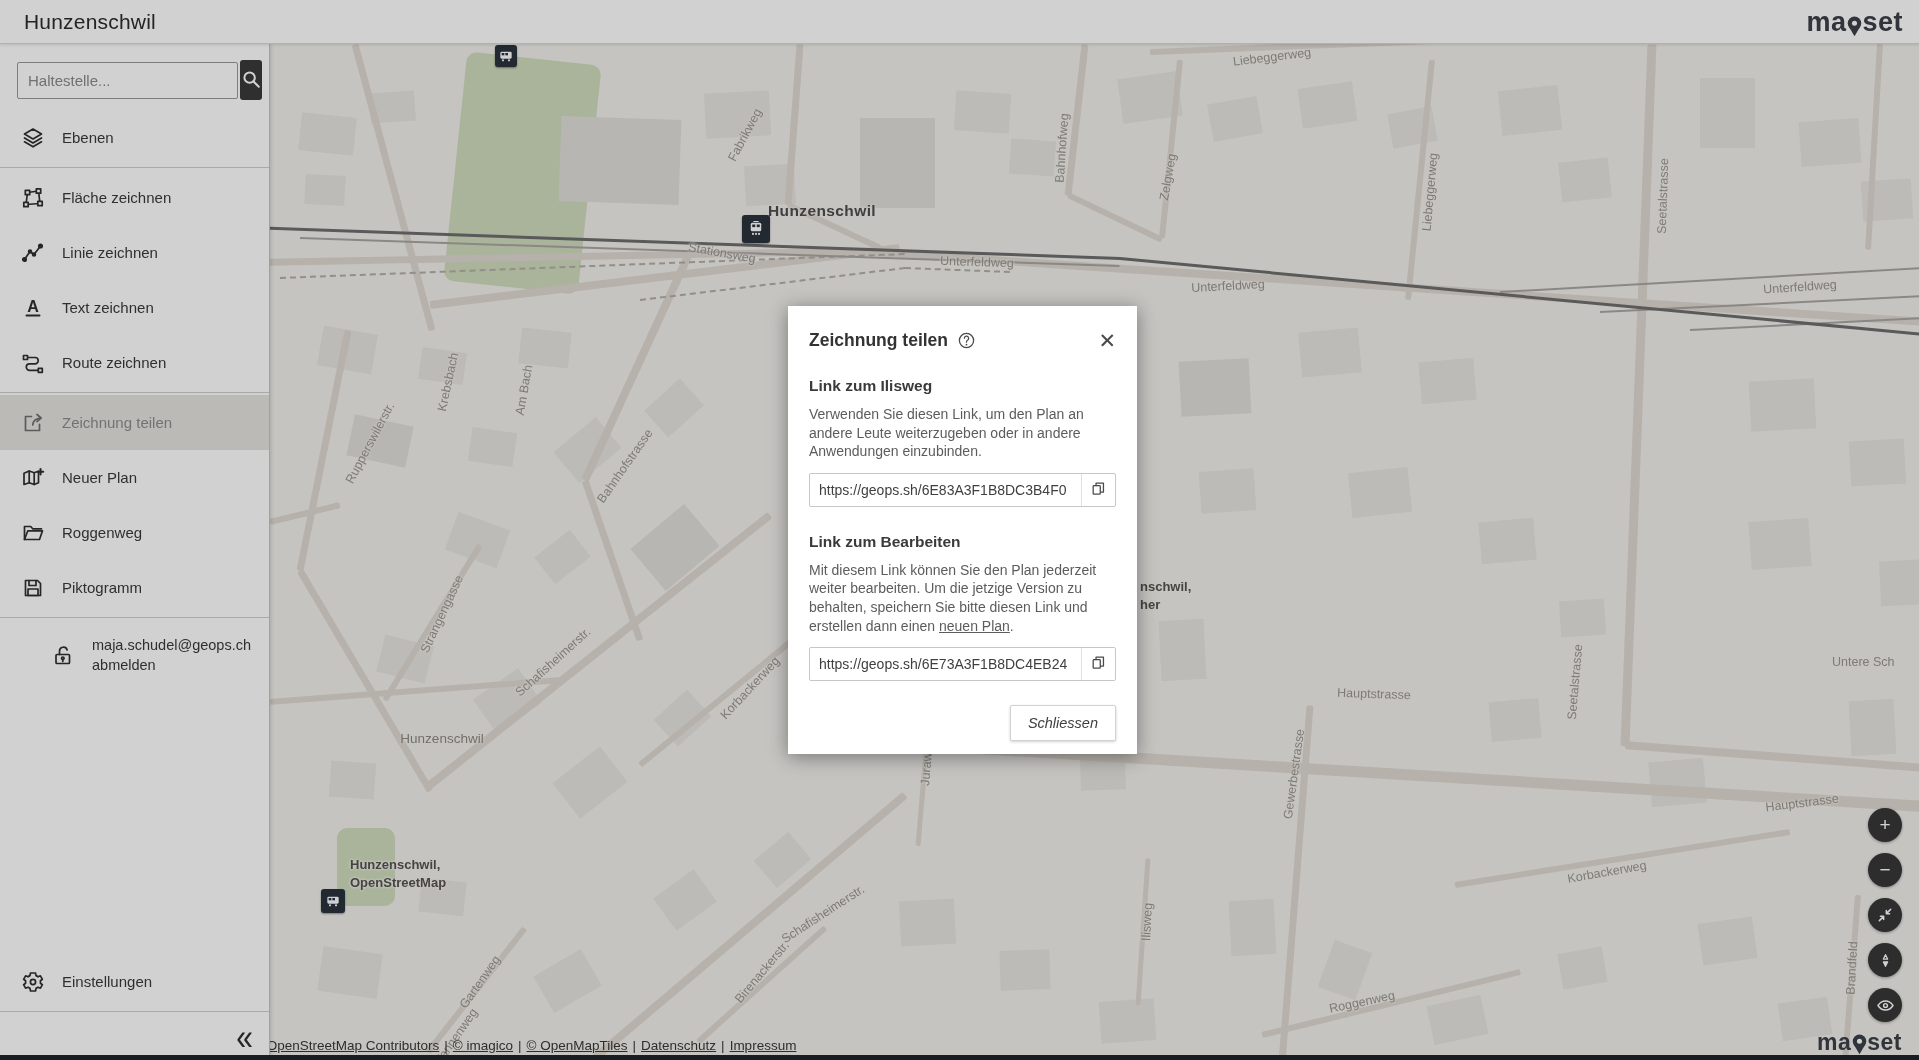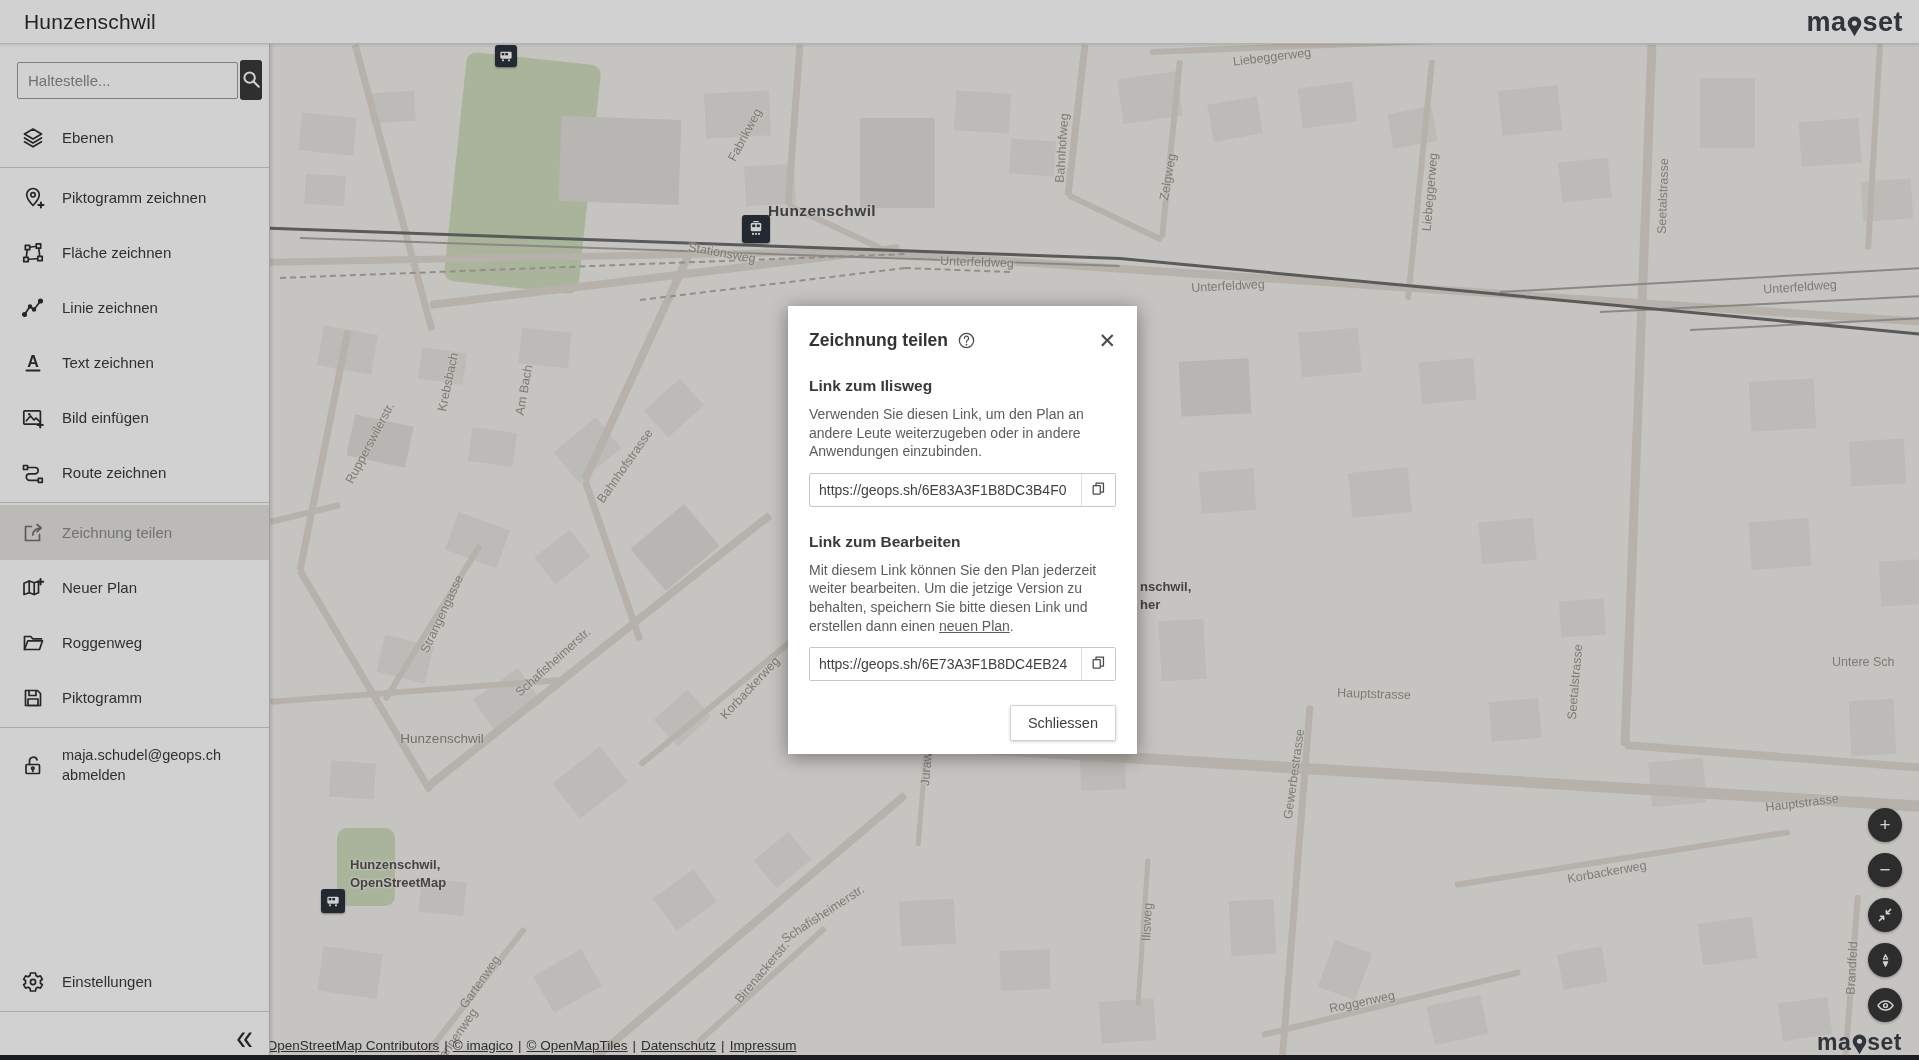--- a/index.html
+++ b/index.html
@@ -17,21 +17,21 @@
   #sidebar { position:absolute; top:44px; left:0; width:270px; bottom:0; background:#fff; z-index:20; border-right:1px solid #c4c4c4; box-shadow:1px 0 4px rgba(0,0,0,.15); display:flex; flex-direction:column; }
   #searchrow { display:flex; align-items:center; padding:16px 13px 10px 17px; gap:2px; }
   #searchrow input { flex:1; height:37px; border:1px solid #9a9a9a; border-radius:2px; padding:0 10px; font-size:15px; color:#333; background:#fff; font-family:inherit; }
   #searchrow input::placeholder { color:#8b8b8b; }
   #search-btn { width:40px; height:40px; background:#3a3a3a; border:none; border-radius:3px; display:flex; align-items:center; justify-content:center; cursor:pointer; }
   #menu { display:flex; flex-direction:column; flex:1; }
   .menu-item { display:flex; align-items:center; height:55px; padding-left:20px; gap:16px; font-size:15px; color:#3a3a3a; cursor:pointer; }
   .menu-item .mi-icon { width:26px; height:26px; display:flex; align-items:center; justify-content:center; color:#2f2f2f; flex:none; }
   .menu-item.active { background:#e4e3e0; color:#8c8c8c; }
   .menu-item.active .mi-icon { color:#6f6f6f; }
-  .menu-item.twoline { height:72px; align-items:center; }
+  .menu-item.twoline { height:72px; align-items:center;margin-left:30px; }
   .menu-item .lbl2 { line-height:1.35; font-size:14.5px; }
   .menu-divider { height:1px; background:#cfcfcf; margin:2px 0; }
   #menu-spacer { flex:1; }
   #collapse-row { height:46px; display:flex; align-items:center; justify-content:flex-end; padding-right:16px; }
   #collapse-btn { font-size:30px; color:#2f2f2f; line-height:1; cursor:pointer; transform:scaleY(1.25); }
 
   
   #map { position:absolute; top:44px; left:270px; right:0; bottom:0; background:#f2f0ec; overflow:hidden; z-index:5; }
   .bld { position:absolute; background:#e7e4e0; }
   .bld.d { background:#e1ded9; }
@@ -65,21 +65,21 @@
   #modal-title { font-size:17.5px; font-weight:bold; color:#333; }
   #help-icon { margin-left:9px; color:#4a4a4a; display:flex; cursor:pointer; }
   #close-btn { margin-left:auto; font-size:21px; color:#4a4a4a; cursor:pointer; line-height:1; font-weight:400; }
   .sec-title { font-size:15.5px; font-weight:bold; color:#3a3a3a; margin-top:26px; }
   .sec-text { font-size:14px; color:#5c5c5c; line-height:1.33; margin-top:10px; }
   .sec-text a { color:#5c5c5c; text-decoration:underline; cursor:pointer; }
   .linkrow { margin-top:12px; border:1px solid #c7c7c7; border-radius:2px; height:34px; display:flex; align-items:center; }
   .linkrow input { flex:1; border:none; outline:none; font-size:14px; color:#3f3f3f; padding:0 9px; font-family:inherit; background:transparent; min-width:0; }
   .copy-btn { width:34px; height:32px; border:none; background:transparent; border-left:1px solid #e0e0e0; display:flex; align-items:center; justify-content:center; color:#4a4a4a; cursor:pointer; flex:none; }
   #modal-footer { display:flex; justify-content:flex-end; margin-top:24px; }
-  #close-button { background:#fff; border:1px solid #d2d2d2; border-radius:2px; box-shadow:0 1px 3px rgba(0,0,0,.18); padding:9px 17px; font-size:14.5px; color:#3f3f3f; font-family:inherit; cursor:pointer; }
+  #close-button { background:#fff; border:1px solid #d2d2d2; border-radius:2px; box-shadow:0 1px 3px rgba(0,0,0,.18); padding:9px 17px; font-size:14.5px; color:#3f3f3f; font-family:inherit; cursor:pointer;font-style:italic; }
 </style>
 </head>
 <body>
 
 <div id="app">
 
   <div id="map">
       <div class="green" style="left: 185px; top: 14px; width: 135px; height: 230px; transform: rotate(6deg);"></div>
       <div class="green" style="left: 67px; top: 784px; width: 58px; height: 78px; transform: rotate(0deg);"></div>
       <div class="bld" style="left: 30px; top: 71px; width: 55px; height: 38px; transform: rotate(6deg);"></div>
@@ -328,30 +328,20 @@
               <path d="M3.5 12 12 17 20.5 12"></path>
               <path d="M3.5 15.8 12 20.8 20.5 15.8"></path>
             </svg>
           </span>
           <span>Ebenen</span>
         </div>
         <div class="menu-divider"></div>
         <div class="menu-item">
           <span class="mi-icon">
             <svg width="24" height="24" viewBox="0 0 24 24" fill="none" stroke="currentColor" stroke-width="1.7" stroke-linecap="round" stroke-linejoin="round">
-              <path d="M12 2.5a6.3 6.3 0 0 0-6.3 6.3C5.7 13 12 19.5 12 19.5s6.3-6.5 6.3-10.7A6.3 6.3 0 0 0 12 2.5Z"></path>
-              <circle cx="12" cy="8.8" r="2.2"></circle>
-              <path d="M17.3 19h5.2M19.9 16.4v5.2" stroke-width="2"></path>
-            </svg>
-          </span>
-          <span>Piktogramm zeichnen</span>
-        </div>
-        <div class="menu-item">
-          <span class="mi-icon">
-            <svg width="24" height="24" viewBox="0 0 24 24" fill="none" stroke="currentColor" stroke-width="1.7" stroke-linecap="round" stroke-linejoin="round">
               <path d="M6.5 6.5 17.5 5 19 17.5 5 18.5Z"></path>
               <rect x="4.3" y="4.3" width="4.4" height="4.4" fill="#fff"></rect>
               <rect x="15.3" y="2.8" width="4.4" height="4.4" fill="#fff"></rect>
               <rect x="16.8" y="15.3" width="4.4" height="4.4" fill="#fff"></rect>
               <rect x="2.8" y="16.3" width="4.4" height="4.4" fill="#fff"></rect>
             </svg>
           </span>
           <span>Fläche zeichnen</span>
         </div>
         <div class="menu-item">
@@ -367,31 +357,20 @@
           <span>Linie zeichnen</span>
         </div>
         <div class="menu-item">
           <span class="mi-icon">
             <svg width="24" height="24" viewBox="0 0 24 24" fill="none" stroke="currentColor" stroke-width="1.7" stroke-linecap="round" stroke-linejoin="round">
               <text x="12" y="15.5" font-size="16" font-weight="bold" text-anchor="middle" fill="currentColor" stroke="none" font-family="inherit">A</text>
               <path d="M5.5 19.5h13" stroke-width="2"></path>
             </svg>
           </span>
           <span>Text zeichnen</span>
-        </div>
-        <div class="menu-item">
-          <span class="mi-icon">
-            <svg width="24" height="24" viewBox="0 0 24 24" fill="none" stroke="currentColor" stroke-width="1.7" stroke-linecap="round" stroke-linejoin="round">
-              <rect x="2.8" y="4.8" width="16.6" height="13.4" rx="1"></rect>
-              <path d="M5.3 14.8 9.5 10l3.5 4 2-2 3.2 3.2"></path>
-              <circle cx="8.3" cy="8.3" r="1.2" fill="currentColor" stroke="none"></circle>
-              <path d="M16.6 19h5.2M19.2 16.4v5.2" stroke-width="2"></path>
-            </svg>
-          </span>
-          <span>Bild einfügen</span>
         </div>
         <div class="menu-item">
           <span class="mi-icon">
             <svg width="24" height="24" viewBox="0 0 24 24" fill="none" stroke="currentColor" stroke-width="1.7" stroke-linecap="round" stroke-linejoin="round">
               <path d="M4.5 6.5H14a3.2 3.2 0 0 1 0 6.4H8.5a3.2 3.2 0 0 0 0 6.4H19"></path>
               <rect x="2.5" y="4.5" width="4" height="4" fill="#fff"></rect>
               <rect x="17.3" y="17.3" width="4" height="4" fill="#fff"></rect>
             </svg>
           </span>
           <span>Route zeichnen</span>

